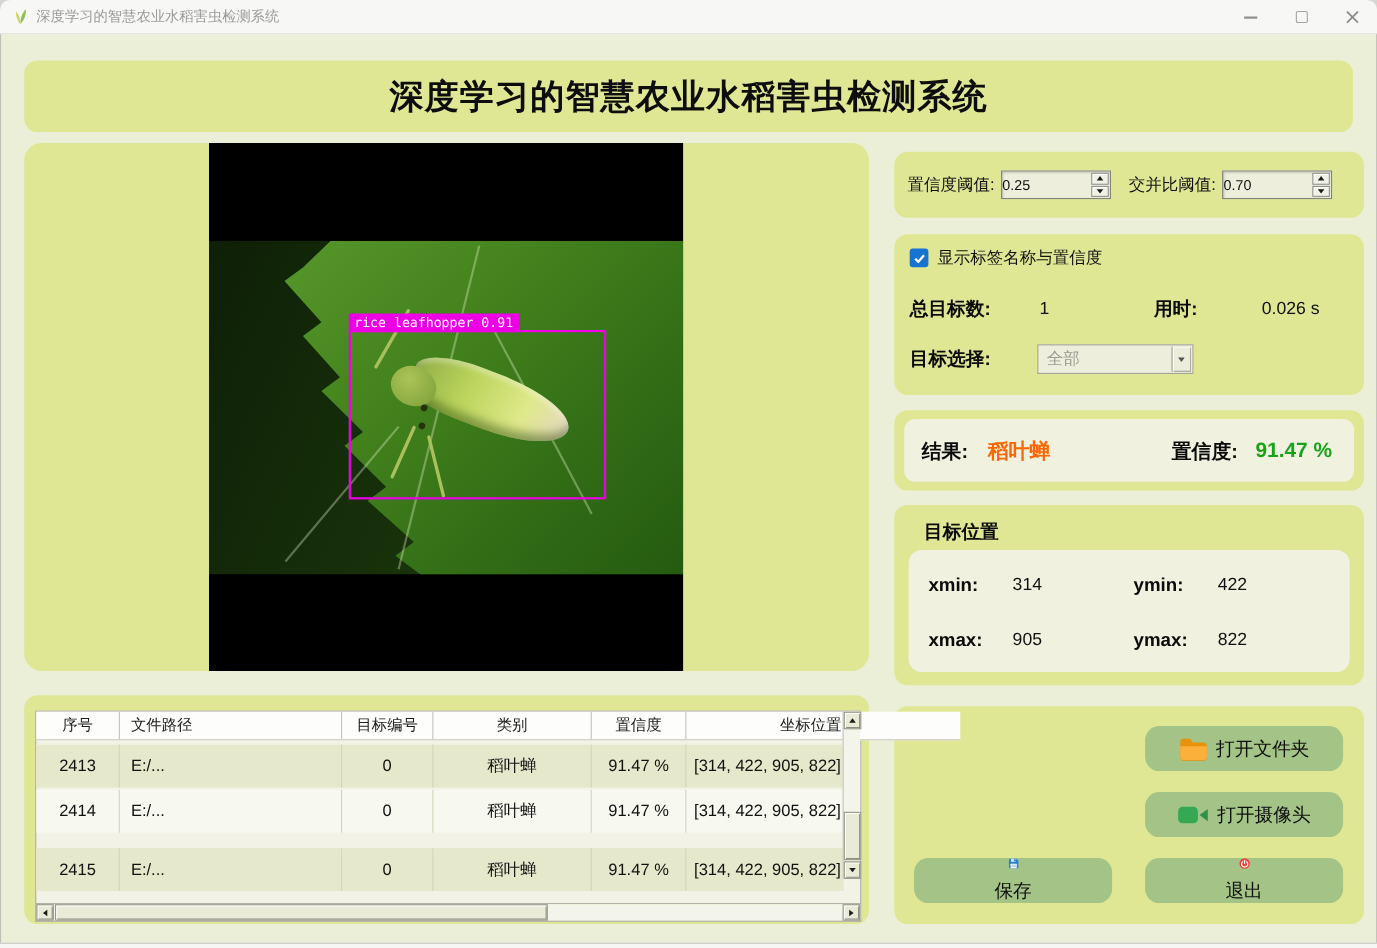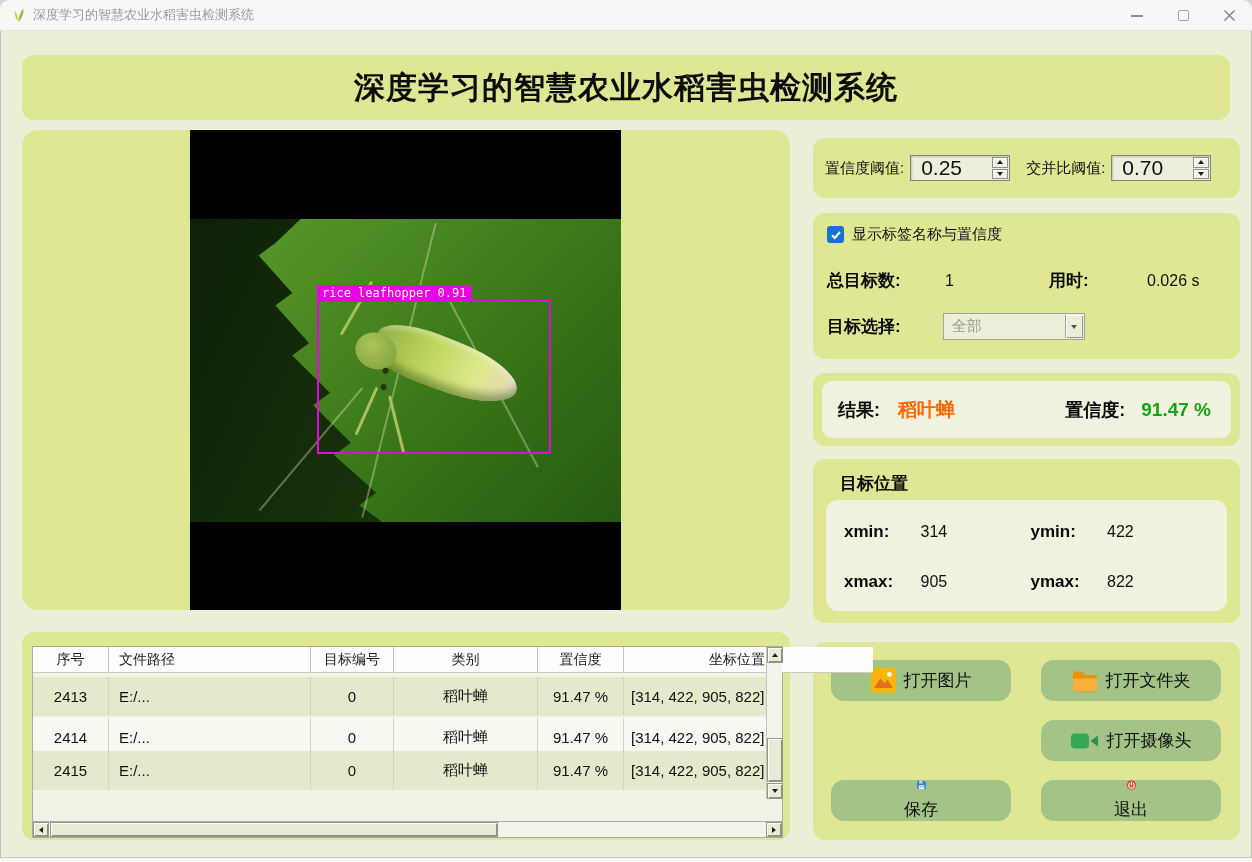--- a/index.html
+++ b/index.html
@@ -48,21 +48,21 @@
   .eye1 { left:34px; top:30px; } .eye2 { left:38px; top:46px; }
   .det-box { position:absolute; left:127px; top:170px; width:234px; height:154px; border:2px solid #ee00e6; }
   .det-label { position:absolute; left:-2px; bottom:100%; background:#ee00e6; color:#fff;
                font-family:"DejaVu Sans Mono", monospace; font-size:12px; padding:1px 5px 2px; white-space:nowrap; }
 
   
   .p-thresholds { left:813px; top:138px; width:427px; height:60px; display:flex; align-items:center; padding:0 10px 0 12px; }
   .ctl-label { font-size:15px; color:#111; }
   .spin { position:relative; width:100px; height:26px; background:#edefdc; border:1px solid #83837a;
           box-shadow:inset 1px 1px 2px rgba(0,0,0,.18); display:flex; align-items:center; margin-left:6px; }
-  .spin-val { font-size:21px; color:#111; padding-left:10px; }
+  .spin-val { font-size:13px; color:#111; padding-left:0; }
   .spin-btns { position:absolute; right:1px; top:1px; width:16px; height:22px; display:flex; flex-direction:column; gap:1px; }
   .spin-btn { flex:1; background:#f1f2e6; border:1px solid #90908a; box-shadow:inset 1px 1px 0 #fff;
               display:flex; align-items:center; justify-content:center; }
   .tri-up { width:0; height:0; border-left:3.5px solid transparent; border-right:3.5px solid transparent; border-bottom:4px solid #1c1c1c; }
   .tri-down { width:0; height:0; border-left:3.5px solid transparent; border-right:3.5px solid transparent; border-top:4px solid #1c1c1c; }
   .sp2 { margin-left:16px; }
 
   
   .p-options { left:813px; top:213px; width:427px; height:146px; }
   .opt-row { position:absolute; left:14px; right:10px; display:flex; align-items:center; }
@@ -108,21 +108,21 @@
   .br1 { top:18px; } .br2 { top:78px; } .br3 { top:138px;flex-direction:column; }
 
   
   .p-table { left:22px; top:632px; width:768px; height:208px; }
   .table { position:absolute; left:10px; top:14px; width:751px; height:176px; background:#f2f3e6; border:1px solid #aaaaa0; }
   .t-header { position:absolute; left:0; top:0; width:840px; height:26px; background:#fdfdfb; display:flex;
               border-bottom:1px solid #c9c9bf; }
   .th { display:flex; align-items:center; justify-content:center; font-size:14px; color:#1a1a1a;
         border-right:1px solid #c3c3ba; height:100%; }
   .t-row { position:absolute; left:0; width:734px; height:39px; display:flex; }
-  .r1 { top:30px; background:#e6e8cc; } .r2 { top:71px; background:#f7f8f0; } .r3 { top:104px; background:#e6e8cc;justify-content:space-between; }
+  .r1 { top:30px; background:#e6e8cc; } .r2 { top:71px; background:#f7f8f0; } .r3 { top:124px; background:#e6e8cc;justify-content:space-between; }
   .td { display:flex; align-items:center; justify-content:center; font-size:15px; color:#111;
         border-right:1px solid #d2d4bd; height:100%; overflow:hidden; white-space:nowrap; }
   .c0{width:76px;} .c1{width:202px; justify-content:flex-start; padding-left:10px;}
   .c2{width:83px;} .c3{width:144px;} .c4{width:86px;}
   .c5{width:143px; justify-content:flex-start; padding-left:7px; border-right:none;}
   .th.c5 { justify-content:flex-end; padding-right:2px; }
 
   
   .sb-btn { background:#e9ebd6; border:1px solid #96968b; box-shadow:inset 1px 1px 0 #fff, inset -1px -1px 0 #8e8e82;
             display:flex; align-items:center; justify-content:center; }
@@ -269,28 +269,20 @@
       <div class="pos-row pr2">
         <span class="pos-label">xmax:</span>
         <span class="pos-val">905</span>
         <span class="pos-label">ymax:</span>
         <span class="pos-val">822</span>
       </div>
     </div>
   </div>
 
   <div class="panel p-buttons">
-    <div class="btn bc1 br1">
-      <svg width="25" height="25" viewBox="0 0 25 25">
-        <rect width="25" height="25" rx="4" fill="#fcb40a"></rect>
-        <circle cx="18.5" cy="6.5" r="2.4" fill="#fff"></circle>
-        <path d="M3 20 L9.5 10.5 L13.5 15.5 L16.5 11.5 L22 20 Z" fill="#e06f1f"></path>
-      </svg>
-      <span>打开图片</span>
-    </div>
     <div class="btn bc2 br1">
       <svg width="26" height="22" viewBox="0 0 26 22">
         <path d="M1 4 a2.5 2.5 0 0 1 2.5-2.5 h6.5 l2.5 3.5 h10 a2.5 2.5 0 0 1 2.5 2.5 v11.5 a2.5 2.5 0 0 1 -2.5 2.5 h-19 a2.5 2.5 0 0 1 -2.5-2.5 Z" fill="#e8930c"></path>
         <path d="M1 8.5 h24 v10 a2.5 2.5 0 0 1 -2.5 2.5 h-19 a2.5 2.5 0 0 1 -2.5-2.5 Z" fill="#fbb03b"></path>
       </svg>
       <span>打开文件夹</span>
     </div>
     <div class="btn bc2 br2">
       <svg width="28" height="20" viewBox="0 0 28 20">
         <rect x="0" y="2.5" width="18" height="15" rx="4" fill="#34a853"></rect>

